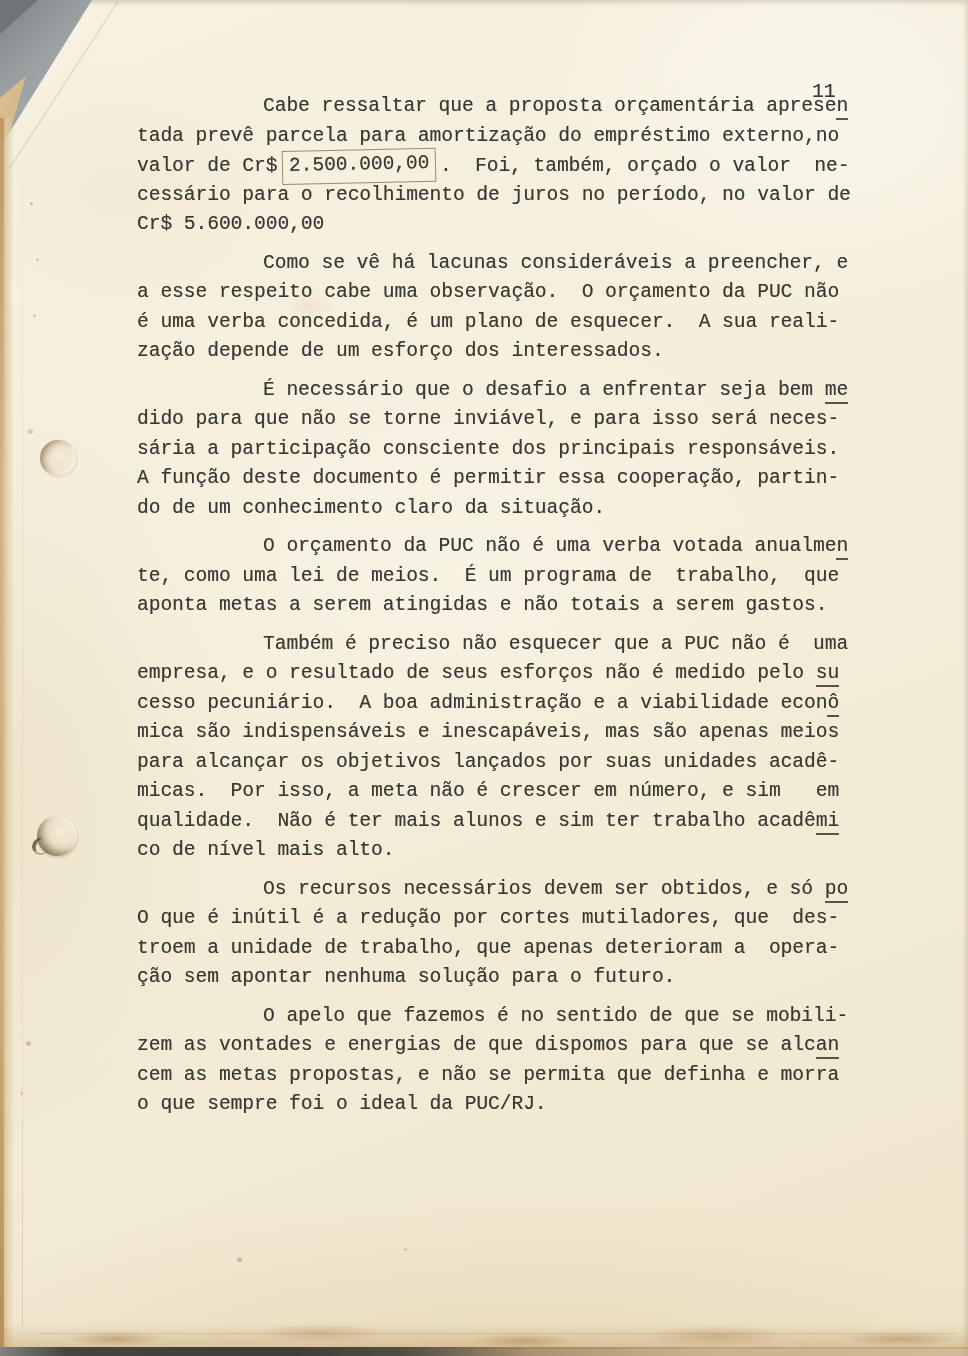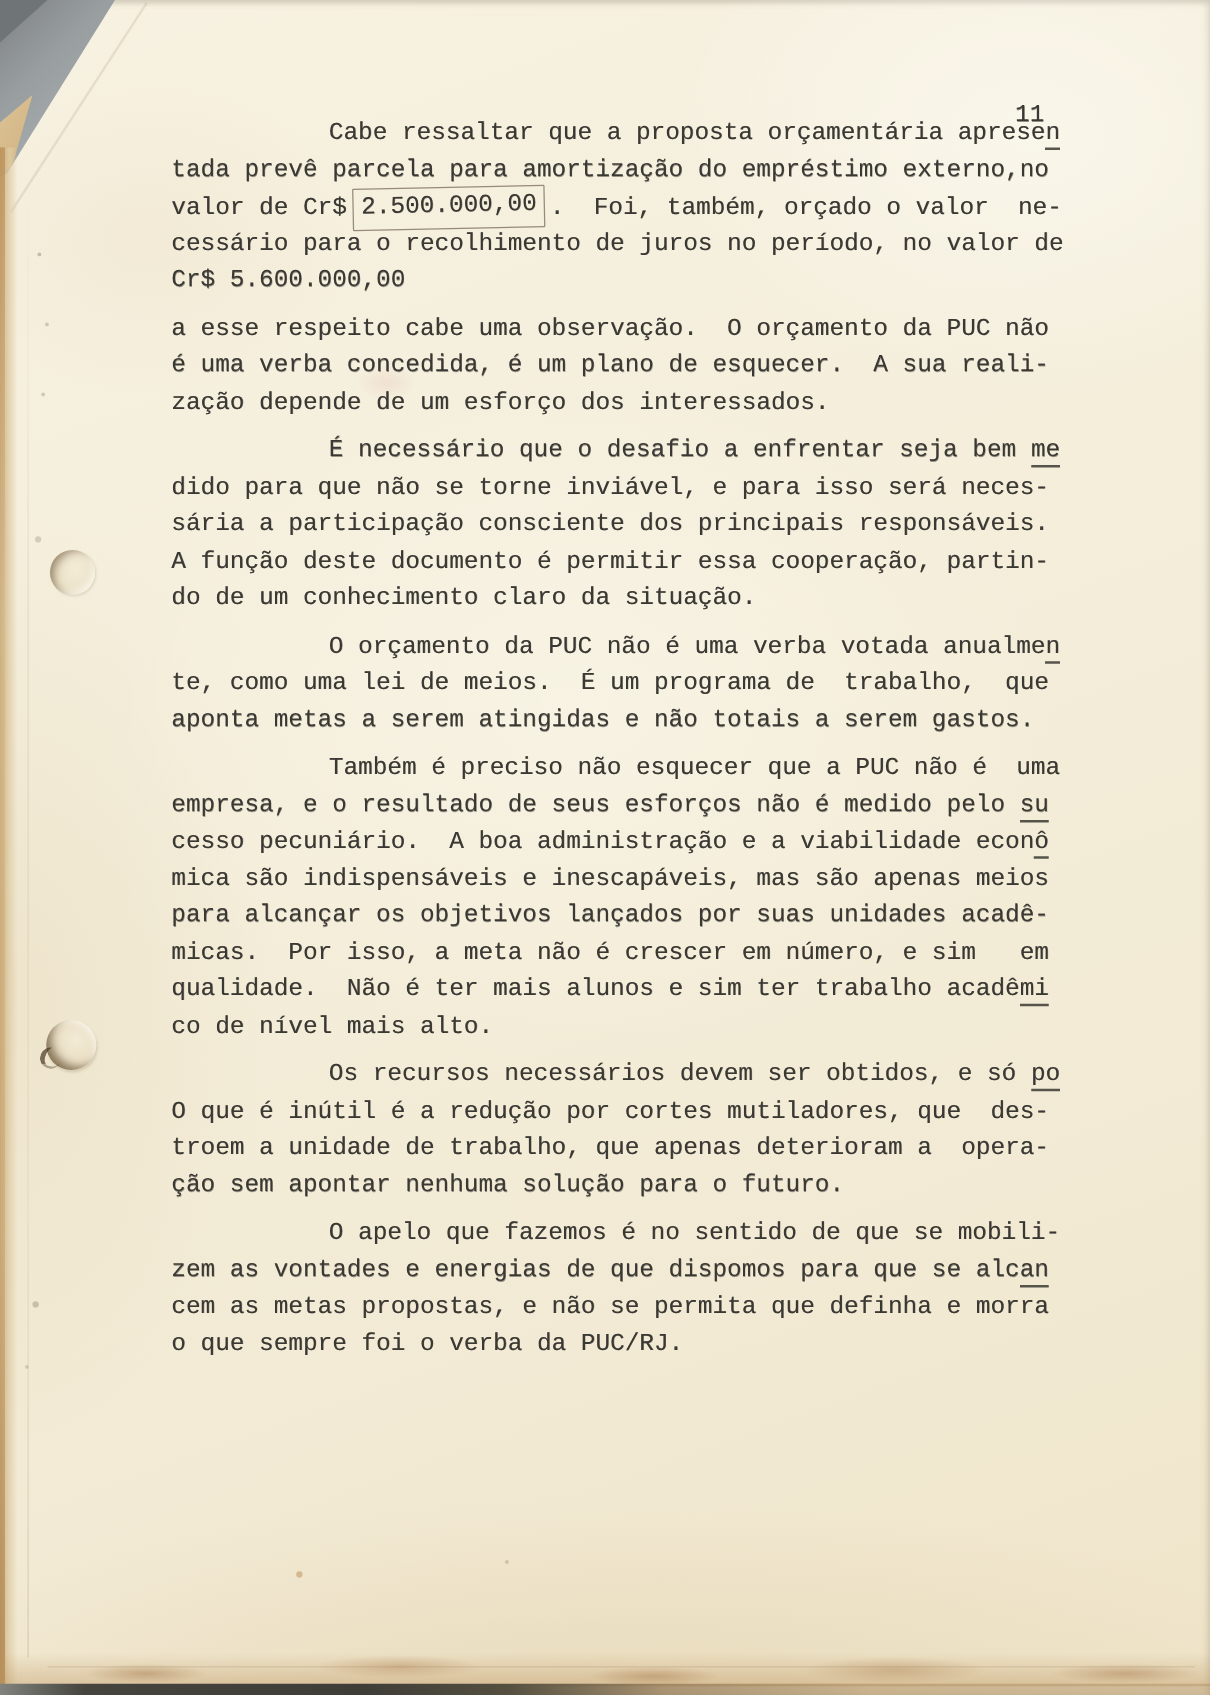--- a/index.html
+++ b/index.html
@@ -111,20 +111,21 @@
 
     <div class="para">
       <div class="line first"><span>Cabe ressaltar que a proposta orçamentária aprese</span><span class="u">n</span></div>
       <div class="line">tada prevê parcela para amortização do empréstimo externo,no</div>
       <div class="line"><span>valor de Cr$</span><span class="pencil-box">2.500.000,00</span><span>.  Foi, também, orçado o valor  ne-</span></div>
       <div class="line">cessário para o recolhimento de juros no período, no valor de</div>
       <div class="line">Cr$ 5.600.000,00</div>
     </div>
 
     <div class="para">
+      <div class="line first">Como se vê há lacunas consideráveis a preencher, e</div>
       <div class="line">a esse respeito cabe uma observação.  O orçamento da PUC não</div>
       <div class="line">é uma verba concedida, é um plano de esquecer.  A sua reali-</div>
       <div class="line">zação depende de um esforço dos interessados.</div>
     </div>
 
     <div class="para">
       <div class="line first"><span>É necessário que o desafio a enfrentar seja bem </span><span class="u">me</span></div>
       <div class="line">dido para que não se torne inviável, e para isso será neces-</div>
       <div class="line">sária a participação consciente dos principais responsáveis.</div>
       <div class="line">A função deste documento é permitir essa cooperação, partin-</div>
@@ -152,21 +153,21 @@
       <div class="line first"><span>Os recursos necessários devem ser obtidos, e só </span><span class="u">po</span></div>
       <div class="line">O que é inútil é a redução por cortes mutiladores, que  des-</div>
       <div class="line">troem a unidade de trabalho, que apenas deterioram a  opera-</div>
       <div class="line">ção sem apontar nenhuma solução para o futuro.</div>
     </div>
 
     <div class="para">
       <div class="line first">O apelo que fazemos é no sentido de que se mobili-</div>
       <div class="line"><span>zem as vontades e energias de que dispomos para que se alc</span><span class="u">an</span></div>
       <div class="line">cem as metas propostas, e não se permita que definha e morra</div>
-      <div class="line">o que sempre foi o verba da PUC/RJ.</div>
+      <div class="line">o que sempre foi o ideal da PUC/RJ.</div>
     </div>
 
   </div>
 
   <div class="hole hole-a"></div>
   <div class="hole hole-b"></div>
   <div class="bottom-line"></div>
   <div class="bottom-band"></div>
   <div class="bottom-dark"></div>
 

